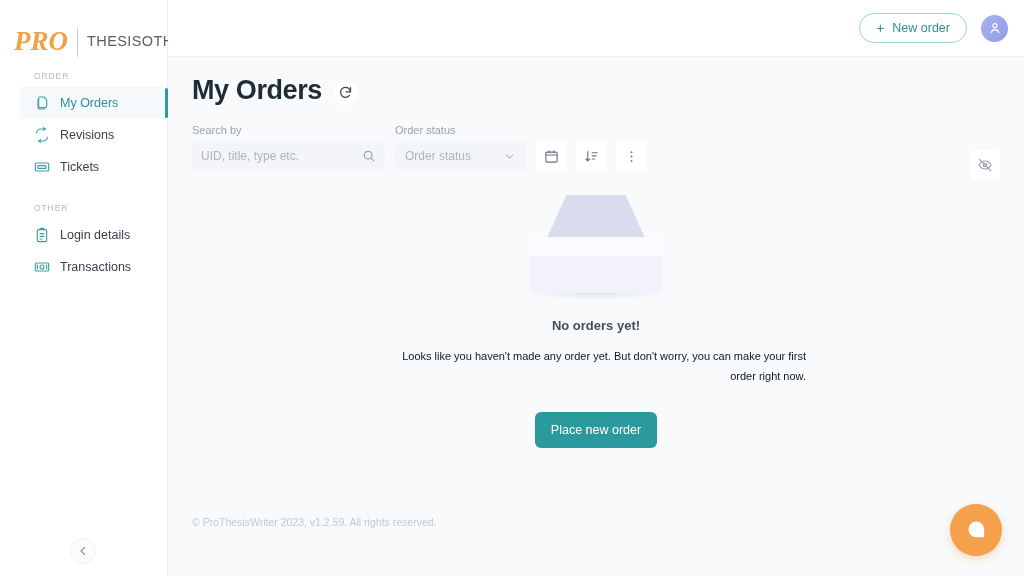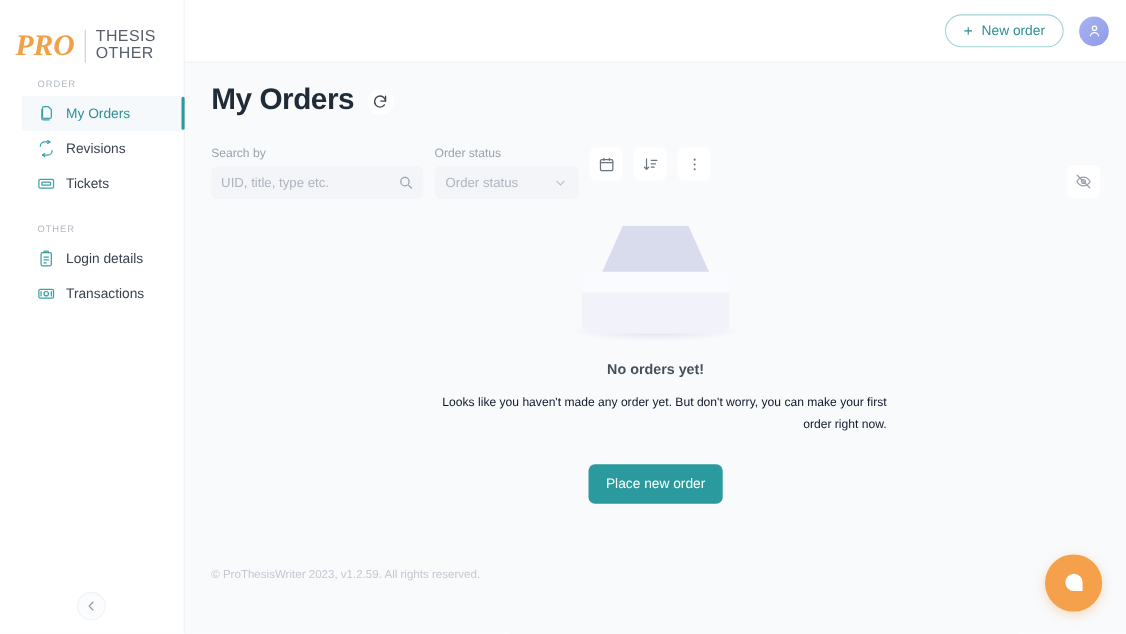--- a/index.html
+++ b/index.html
@@ -28,21 +28,21 @@
   .logo-pro {
     font-family: "Liberation Serif", serif;
     font-style: italic;
     font-weight: bold;
     font-size: 27px;
     color: #f0a046;
     letter-spacing: 0px;
   }
   .logo-div { width: 1px; height: 30px; background: #c9ccd1; }
   .logo-txt {
-    display: flex; flex-direction: column;
+    display: flex; flex-direction: row;
     font-size: 14.5px; line-height: 15.5px;
     color: #585f68; letter-spacing: .4px;
   }
   .nav { padding-top: 14px; padding-left: 20px; }
   .nav-group-label {
     font-size: 8.5px; letter-spacing: .9px;
     color: #b3bac3; padding: 0 0 6px 14px;
     text-transform: uppercase;
   }
   .nav-item {
@@ -101,21 +101,21 @@
     font-size: 27px; color: #1f2b37; font-weight: bold;
     letter-spacing: -.4px;
   }
   .refresh-btn {
     width: 24px; height: 24px; border-radius: 50%;
     background: #ffffff;
     display: flex; align-items: center; justify-content: center;
     cursor: pointer; color: #3d4650; margin-top: 4px;
   }
 
-  .filters { display: flex; gap: 10px; margin-top: 28px; }
+  .filters { display: flex; align-items: flex-end; gap: 10px; margin-top: 18px; }
   .field { display: flex; flex-direction: column; gap: 5px; }
   .field-label { font-size: 11px; color: #9aa3ad; }
   .search-box {
     width: 193px; height: 30px; border-radius: 6px;
     background: #f3f5f8;
     display: flex; align-items: center;
     padding: 0 9px;
   }
   .search-box input {
     flex: 1; border: none; outline: none; background: transparent;

